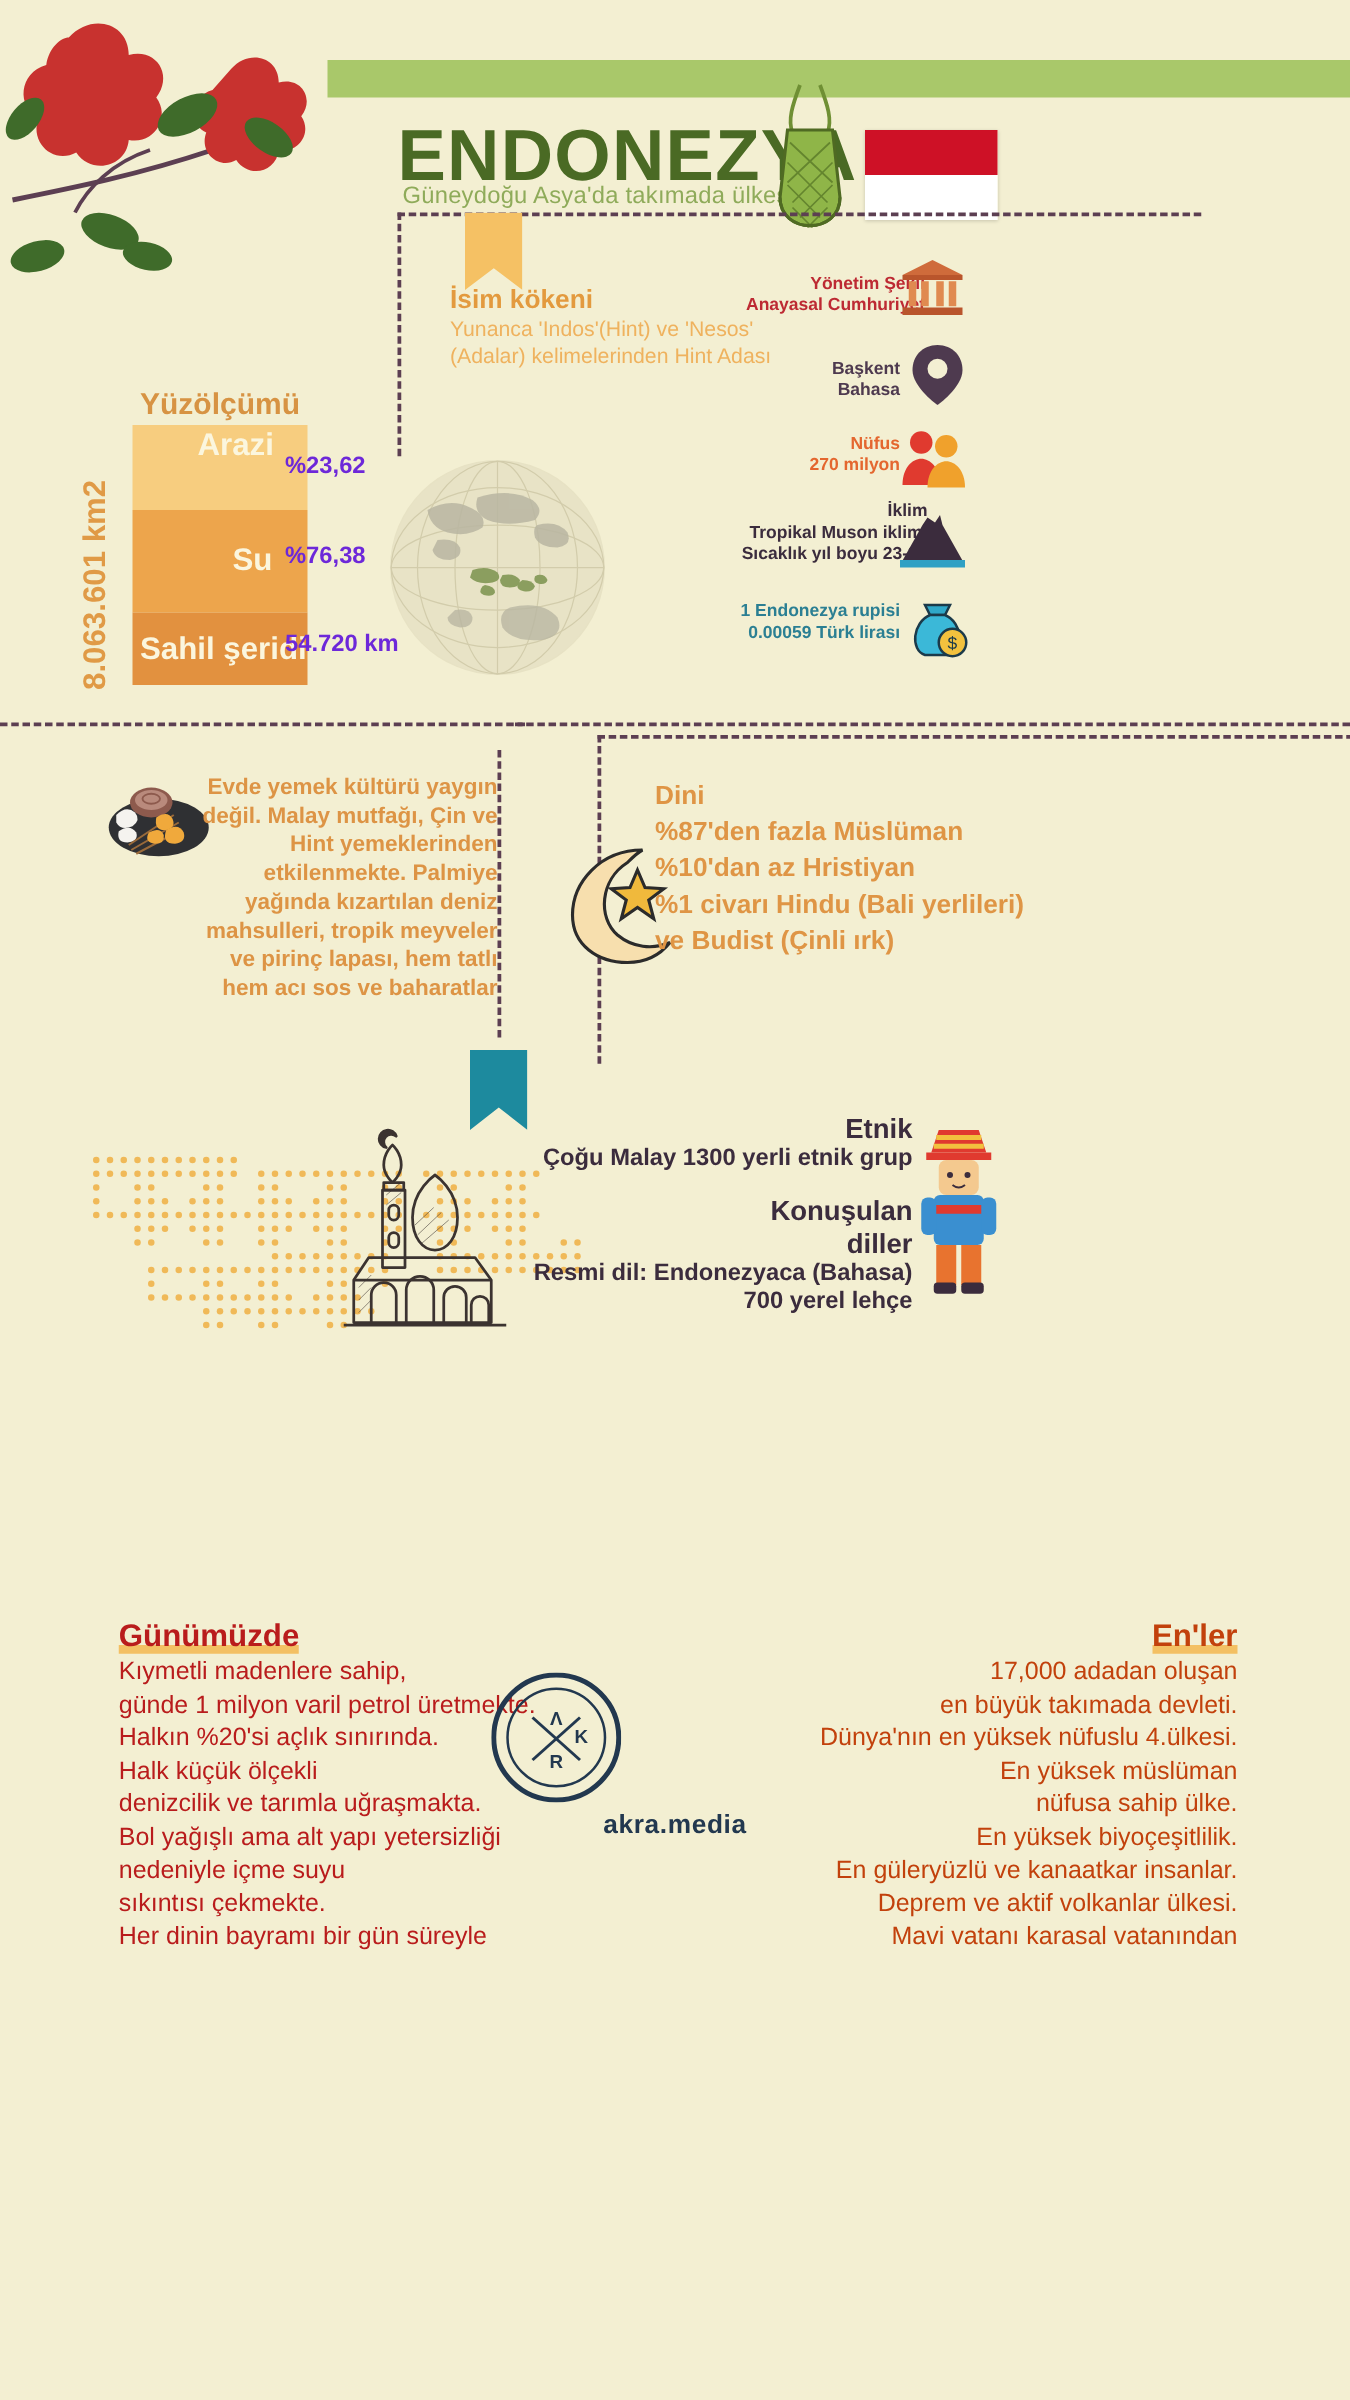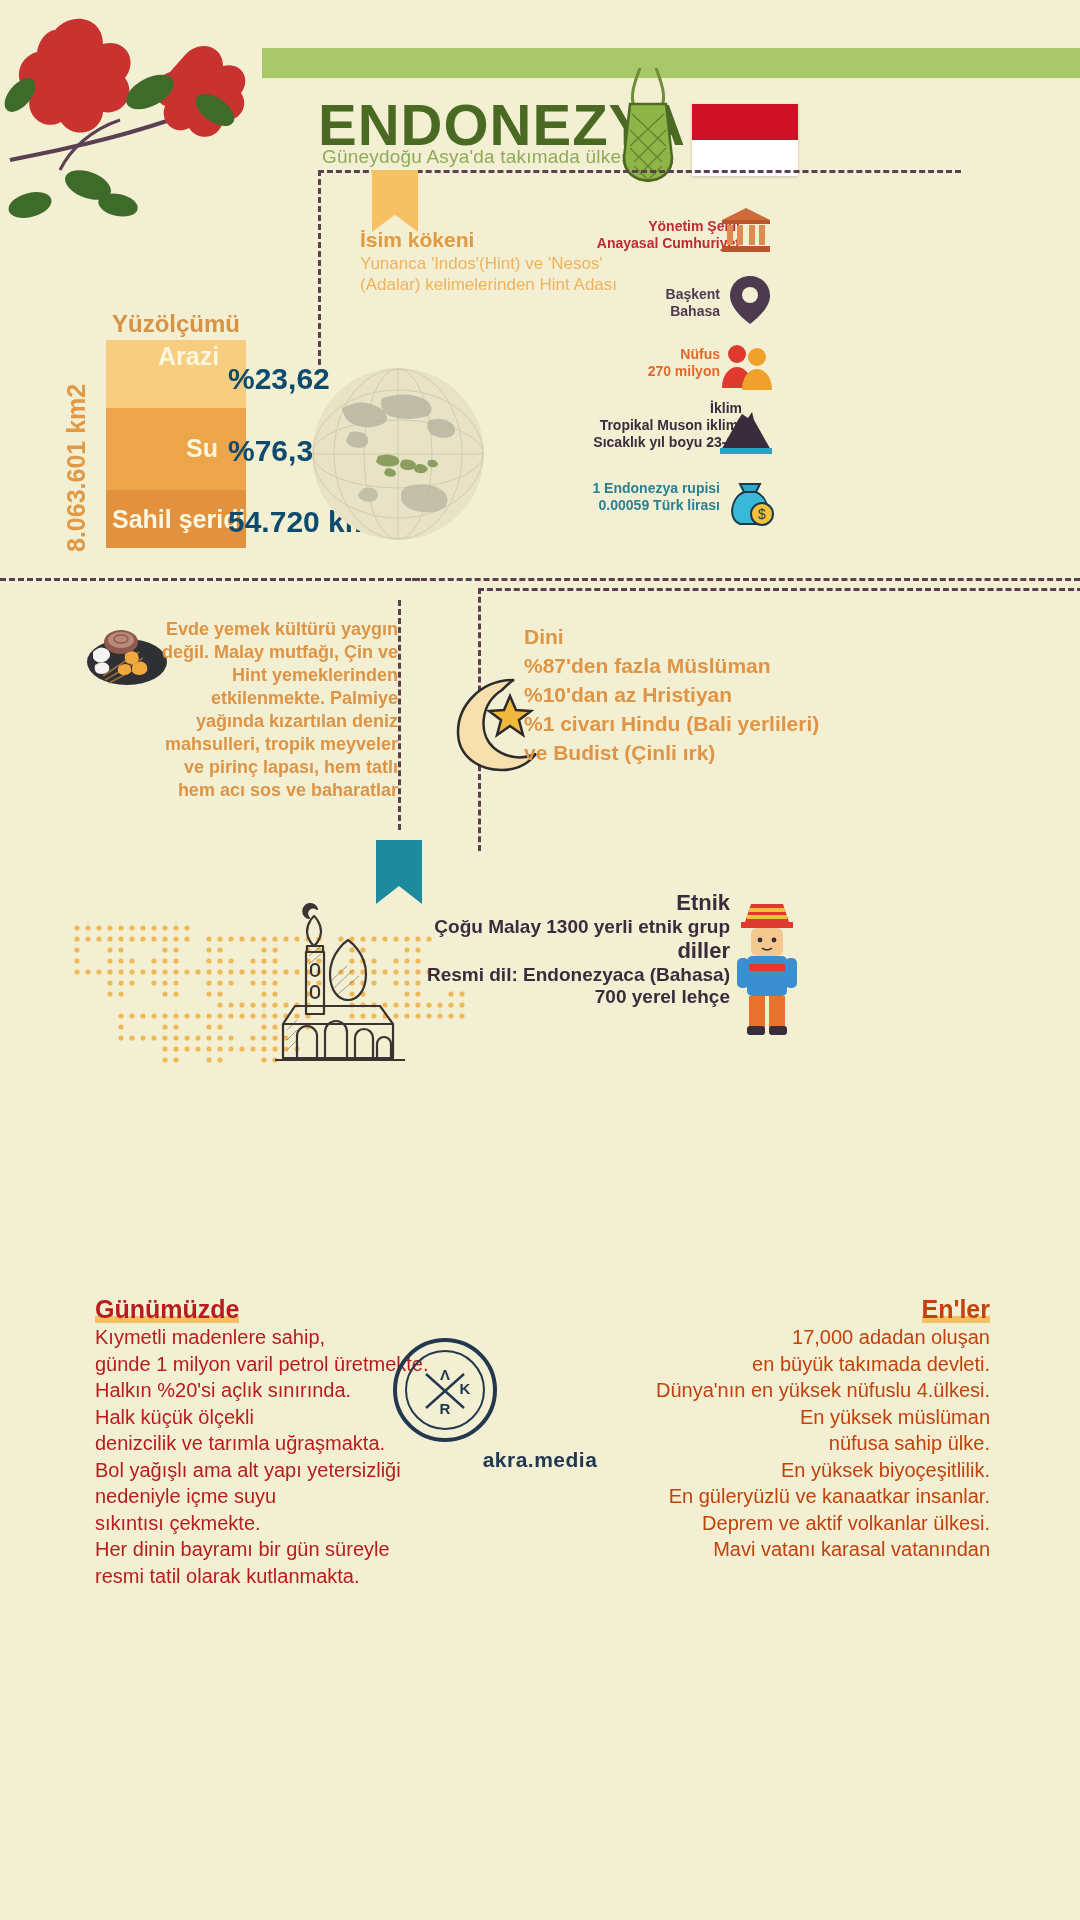--- a/index.html
+++ b/index.html
@@ -49,21 +49,21 @@
   
   .yuz-title{left:112px;top:310px;font-size:24px;font-weight:bold;color:#d79343;}
   .ylabel{left:62px;top:350px;width:200px;font-size:25px;font-weight:bold;color:#e09a46;
         transform:rotate(-90deg);transform-origin:left top;white-space:nowrap;}
   .bar-wrap{left:106px;top:340px;width:140px;height:208px;}
   .bar-land{width:140px;height:68px;background:#f7cd7f;}
   .bar-water{width:140px;height:82px;background:#eca council;}
   .bar-water{background:#eda54c;}
   .bar-coast{width:140px;height:58px;background:#e2913f;}
   .bar-lbl{position:absolute;font-size:25px;font-weight:bold;color:#fbf6de;white-space:nowrap;}
-  .bar-val{position:absolute;font-size:30px;font-weight:bold;color:#0c4a6e;white-space:nowrap;}
+  .bar-val{position:absolute;font-size:19px;font-weight:bold;color:#6d28d9;white-space:nowrap;}
 
   
   .globe{left:312px;top:368px;width:172px;height:172px;border-radius:50%;
         background:#e7e2c4;overflow:hidden;}
 
   
   .fact{position:absolute;text-align:right;}
   .fact .ft{font-size:14px;font-weight:bold;line-height:17px;}
   .icon-box{position:absolute;width:56px;height:56px;}
 
@@ -560,20 +560,21 @@
     <g stroke="#3b3330" stroke-width=".8" opacity=".55">
       <path d="M97 80 L112 66 M99 88 L118 70 M102 95 L124 76"></path>
       <path d="M52 130 L62 120 M52 140 L62 130 M52 150 L62 140"></path>
       <path d="M74 56 L86 46 M74 64 L86 54"></path>
     </g>
   </svg>
 
   <div class="abs ethnic">
     <div class="eth-h">Etnik</div>
     <div class="eth-b">Çoğu Malay 1300 yerli etnik grup</div>
+    <div class="eth-h" style="margin-top:18px;">Konuşulan</div>
     <div class="eth-h">diller</div>
     <div class="eth-b">Resmi dil: Endonezyaca (Bahasa)</div>
     <div class="eth-b">700 yerel lehçe</div>
   </div>
 
   <svg class="abs person" style="left:735px;top:896px;width:64px;height:150px;" viewBox="0 0 64 150">
     <path d="M10 26 L54 26 L48 8 L16 8 Z" fill="#e03a2f"></path>
     <g fill="#f2c13e">
         <rect x="14" y="12" width="36" height="4"></rect>
         <rect x="12" y="19" width="40" height="4"></rect>
@@ -600,21 +601,20 @@
     <div class="col-b">
       <div>Kıymetli madenlere sahip,</div>
       <div>günde 1 milyon varil petrol üretmekte.</div>
       <div>Halkın %20'si açlık sınırında.</div>
       <div>Halk küçük ölçekli</div>
       <div>denizcilik ve tarımla uğraşmakta.</div>
       <div>Bol yağışlı ama alt yapı yetersizliği</div>
       <div>nedeniyle içme suyu</div>
       <div>sıkıntısı çekmekte.</div>
       <div>Her dinin bayramı bir gün süreyle</div>
-      <div>resmi tatil olarak kutlanmakta.</div>
     </div>
   </div>
 
   <div class="abs col-r">
     <div class="col-h">En'ler</div>
     <div class="col-b">
       <div>17,000 adadan oluşan</div>
       <div>en büyük takımada devleti.</div>
       <div>Dünya'nın en yüksek nüfuslu 4.ülkesi.</div>
       <div>En yüksek müslüman</div>

